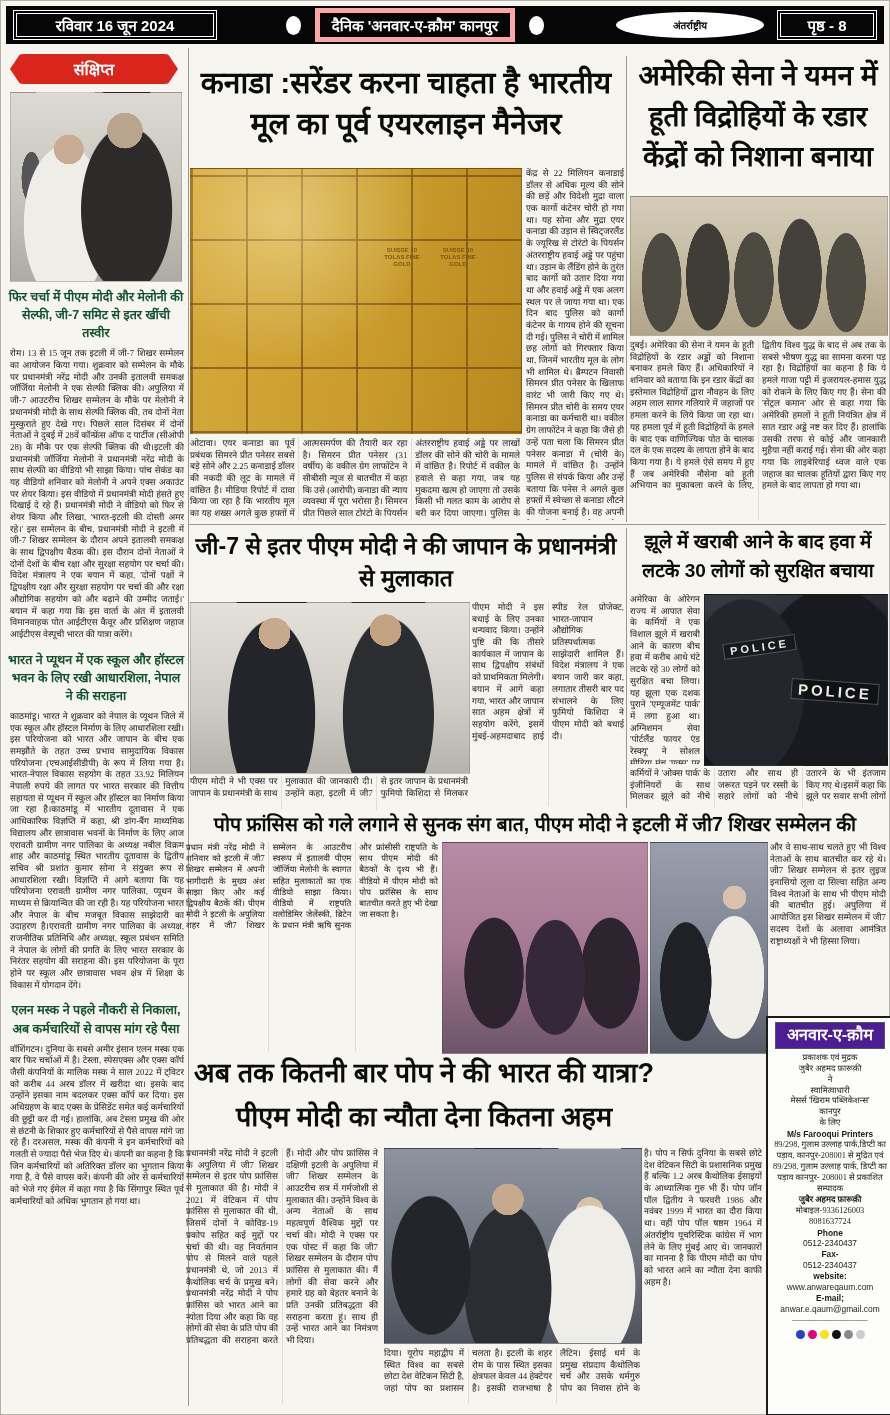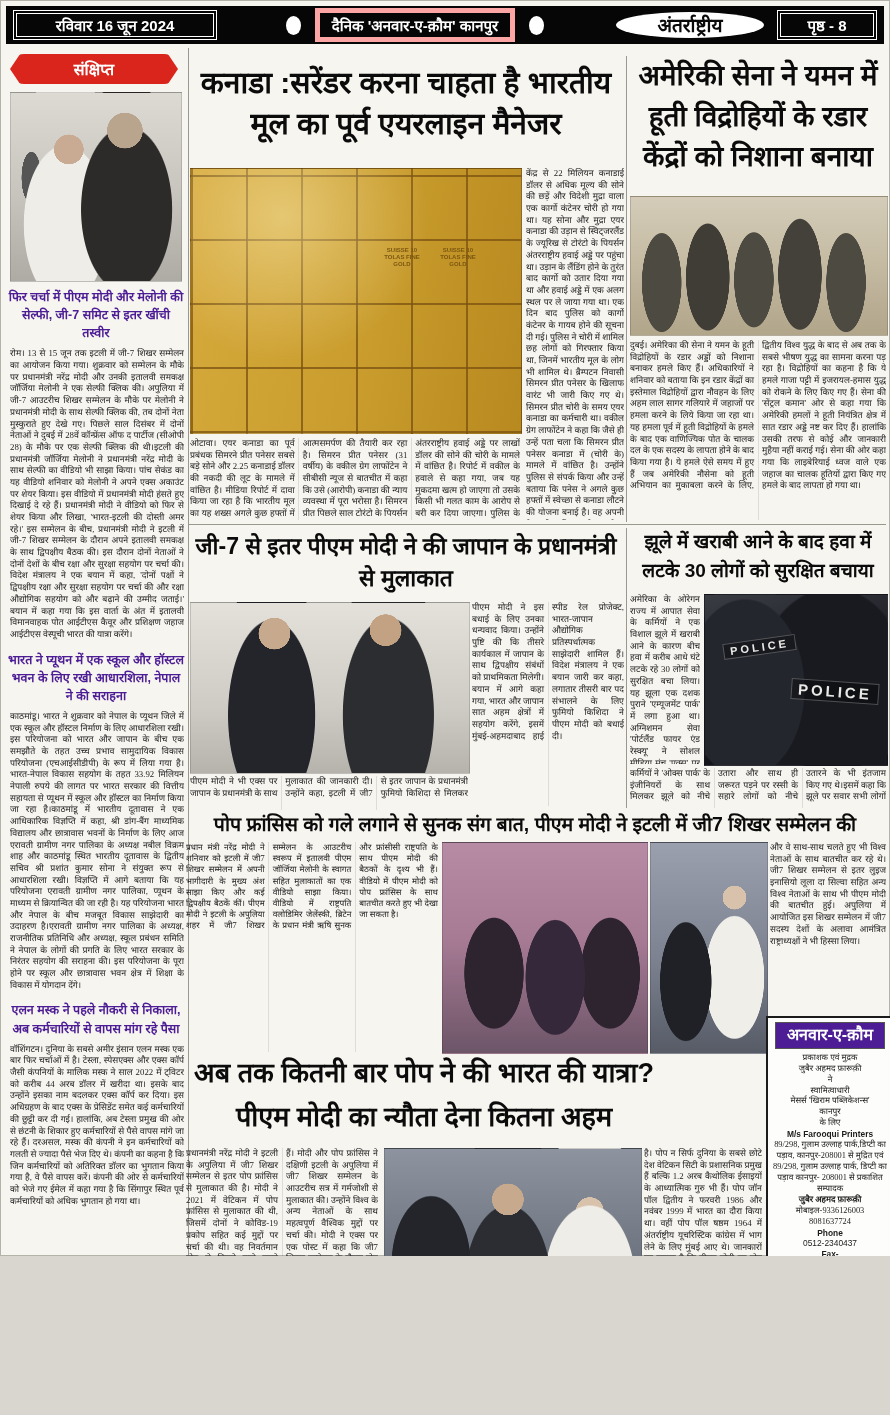--- a/index.html
+++ b/index.html
@@ -1,30 +1,30 @@
 <!DOCTYPE html>
 <html lang="hi"><head>
 <meta charset="utf-8">
 <style>
   html,body{margin:0;padding:0;background:#d9d6cf;}
-  .page{position:relative;width:890px;height:1256px;margin:0 auto;background:#f7f5f0;
+  .page{position:relative;width:890px;height:1415px;margin:0 auto;background:#f7f5f0;
         font-family:"Liberation Serif",serif;color:#1c1c1c;overflow:hidden;
         box-shadow:0 0 0 1px #b5b2aa inset;}
   .abs{position:absolute;}
   
   .masthead{left:6px;top:6px;width:878px;height:38px;background:#060606;display:flex;align-items:center;}
   .mh-box{border:1px solid #fff;outline:1px solid #fff;outline-offset:2px;color:#fff;
           font-family:"Liberation Sans",sans-serif;font-weight:bold;display:flex;align-items:center;justify-content:center;}
   .mh-date{margin-left:10px;width:196px;height:22px;font-size:15px;}
   .mh-dot{width:15px;height:19px;border-radius:50%;background:#fff;margin:0 14px;}
   .mh-paper{border:5px solid #fca5a5;color:#fff;font-family:"Liberation Sans",sans-serif;font-weight:bold;
             font-size:15px;padding:2px 12px;height:20px;display:flex;align-items:center;}
   .mh-spacer{flex:1;}
   .mh-section{background:#fff;color:#0a0a0a;border-radius:50%;width:148px;height:26px;
-              font-family:"Liberation Sans",sans-serif;font-weight:bold;font-size:19px;
+              font-family:"Liberation Sans",sans-serif;font-weight:bold;font-size:10px;
               display:flex;align-items:center;justify-content:center;}
   .mh-page{width:92px;height:22px;font-size:15px;margin:0 10px 0 16px;}
   
   .hl{font-family:"Liberation Sans",sans-serif;font-weight:bold;color:#0b0b0b;text-align:center;overflow:hidden;}
   .bt{font-size:8.8px;line-height:1.33;text-align:justify;color:#232323;overflow:hidden;}
   .c2{column-count:2;column-gap:8px;column-rule:1px solid rgba(0,0,0,.10);}
   .c3{column-count:3;column-gap:8px;column-rule:1px solid rgba(0,0,0,.10);}
   .vrule{width:1px;background:#9a978f;}
   .hrule{height:1px;background:#9a978f;}
   
@@ -35,21 +35,21 @@
              display:flex;align-items:center;justify-content:center;}
   .sb-photo{width:170px;height:188px;margin:2px 0 6px 2px;border:1px solid #00000022;
             background:
               radial-gradient(18px 18px at 67% 20%,#b9a48e 98%,transparent 100%),
               radial-gradient(46px 84px at 68% 62%,#2d2b29 98%,transparent 100%),
               radial-gradient(15px 15px at 34% 30%,#c9ab93 98%,transparent 100%),
               radial-gradient(42px 80px at 32% 70%,#efede8 98%,transparent 100%),
               radial-gradient(10px 26px at 12% 45%,#555 98%,transparent 100%),
               linear-gradient(180deg,#dddad4 0%,#c7c4bd 55%,#aeaba4 100%);}
   .sb-title{font-family:"Liberation Sans",sans-serif;font-weight:bold;font-size:12.5px;line-height:1.45;
-            text-align:center;color:#4c1d95;margin:2px 0 6px 0;}
+            text-align:center;color:#14532d;margin:2px 0 6px 0;}
   .sb-body{margin:0 0 10px 2px;}
   
   .photo{border:1px solid #00000026;overflow:hidden;}
   .photo-gold{background:
       radial-gradient(circle at 28% 18%,rgba(255,243,190,.45),transparent 45%),
       repeating-linear-gradient(90deg,rgba(122,81,16,.75) 0 2px,transparent 2px 55px),
       repeating-linear-gradient(0deg,rgba(122,81,16,.75) 0 2px,transparent 2px 64px),
       linear-gradient(100deg,#d6a93c 0%,#c99c2d 55%,#b8891f 100%);}
   .goldtag{position:absolute;width:46px;font-size:6px;line-height:1.15;font-weight:bold;
            color:#7c5710;text-align:center;font-family:"Liberation Sans",sans-serif;}

